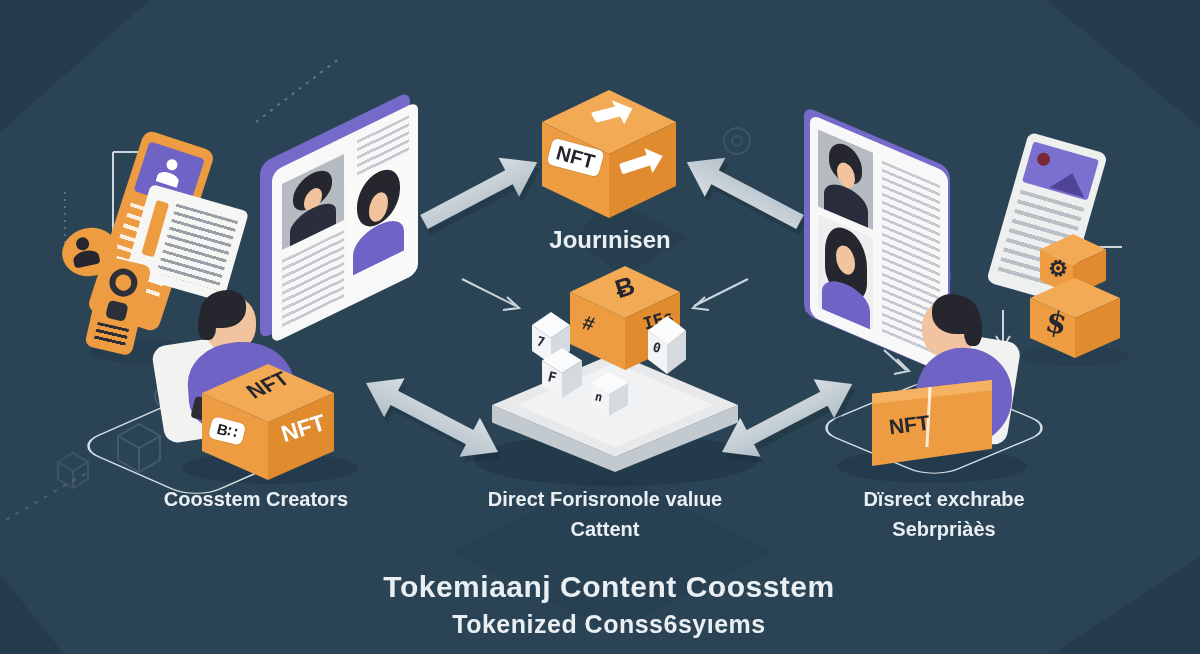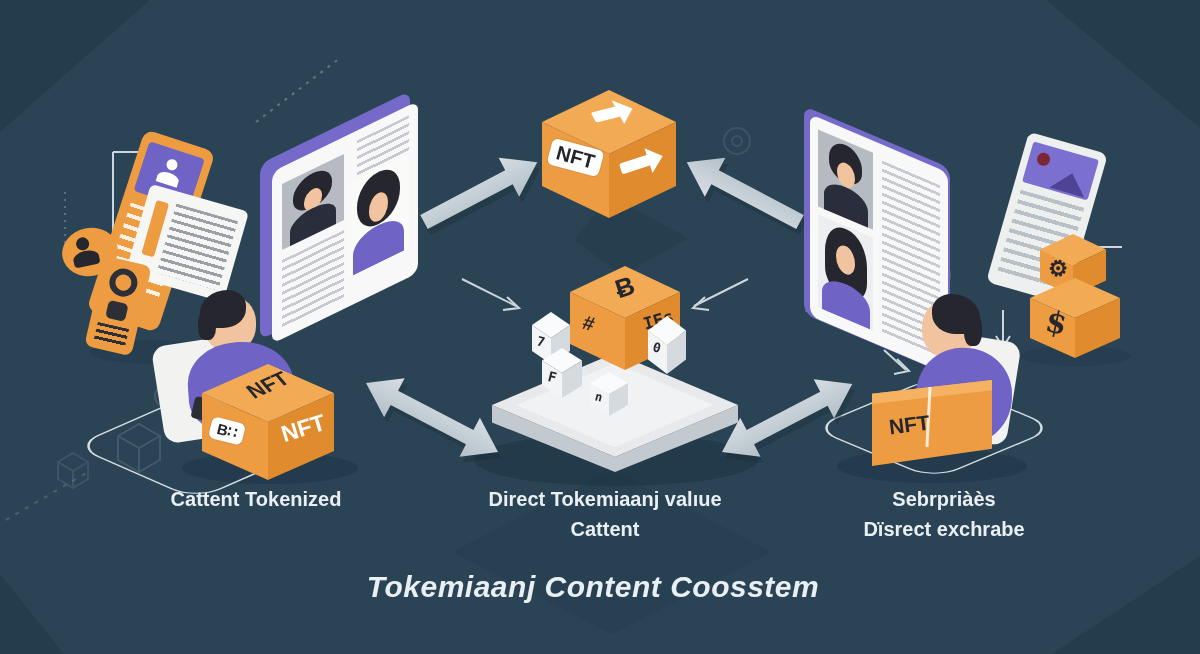--- a/index.html
+++ b/index.html
@@ -192,20 +192,23 @@
   <div class="cube orange z3" style="left:542px;top:90px;width:134px;height:128px;">
     <div class="f ft"></div>
     <div class="f fl"></div>
     <div class="f fr"></div>
     <div class="ct" style="left:5%;top:42%;transform:rotate(15deg);">
       <span class="badge" style="font-size:20px;">NFT</span>
     </div>
     <div class="fatarrow" style="left:58%;top:54%;width:30px;transform:rotate(-18deg);"></div>
     <div class="fatarrow" style="left:38%;top:15%;width:26px;transform:rotate(-14deg) skewX(14deg);"></div>
   </div>
+  <div class="caption" style="left:470px;top:226px;width:280px;font-size:24px;">
+    <span>Jourınisen</span>
+  </div>
 
   <div class="abs z2" style="left:492px;top:348px;width:246px;height:124px;">
     <div class="abs" style="inset:0;clip-path:polygon(0 46%,50% 88%,100% 46%,100% 60%,50% 100%,0 60%);background:#C2C9CF;"></div>
     <div class="abs" style="inset:0;clip-path:polygon(50% 4%,100% 46%,50% 88%,0 46%);background:#E7E9EB;"></div>
     <div class="abs" style="inset:0;clip-path:polygon(50% 12%,90% 46%,50% 80%,10% 46%);background:#F1F2F4;"></div>
   </div>
 
   <div class="cube white z4" style="left:532px;top:312px;width:38px;height:52px;">
     <div class="f ft"></div>
       <div class="f fl"></div>
@@ -287,28 +290,29 @@
     <div class="abs" style="left:916px;top:348px;width:96px;height:96px;background:#6F63C5;border-radius:48%;transform:rotate(5deg);"></div>
   </div>
   <div class="abs z4" style="left:872px;top:380px;width:120px;height:86px;">
     <div class="abs" style="inset:0;clip-path:polygon(0 16%,100% 0,100% 80%,0 100%);background:#EE9C41;"></div>
     <div class="abs" style="inset:0;clip-path:polygon(0 16%,100% 0,100% 12%,0 28%);background:#F5B262;"></div>
     <div class="abs" style="left:46%;top:8%;width:3px;height:70%;background:rgba(255,255,255,.8);transform:rotate(3deg);"></div>
     <div class="abs" style="left:14%;top:38%;color:#26262E;font-weight:bold;font-size:21px;transform:rotate(-7deg);">NFT</div>
   </div>
 
   <div class="caption" style="left:86px;top:484px;width:340px;font-size:20px;line-height:30px;">
-    <span>Cattent Tokenized</span>
+    <span>Coosstem Creators</span>
   </div>
   <div class="caption" style="left:420px;top:484px;width:370px;font-size:20px;line-height:30px;">
-    <span>Direct Tokemiaanj valıue</span>
+    <span>Direct Forisronole valıue</span>
     <span>Cattent</span>
   </div>
   <div class="caption" style="left:779px;top:484px;width:330px;font-size:20px;line-height:30px;">
+    <span>Dïsrect exchrabe</span>
     <span>Sebrpriàès</span>
-    <span>Dïsrect exchrabe</span>
-  </div>
-
-  <div class="caption" style="left:288px;top:570px;width:610px;font-size:30px;letter-spacing:.5px;font-style:italic;">
+  </div>
+
+  <div class="caption" style="left:304px;top:570px;width:610px;font-size:30px;letter-spacing:.5px;">
     <span>Tokemiaanj Content Coosstem</span>
+    <span style="font-size:25px;margin-top:6px;">Tokenized Conss6syıems</span>
   </div>
 
 </div>
 
 </body></html>

